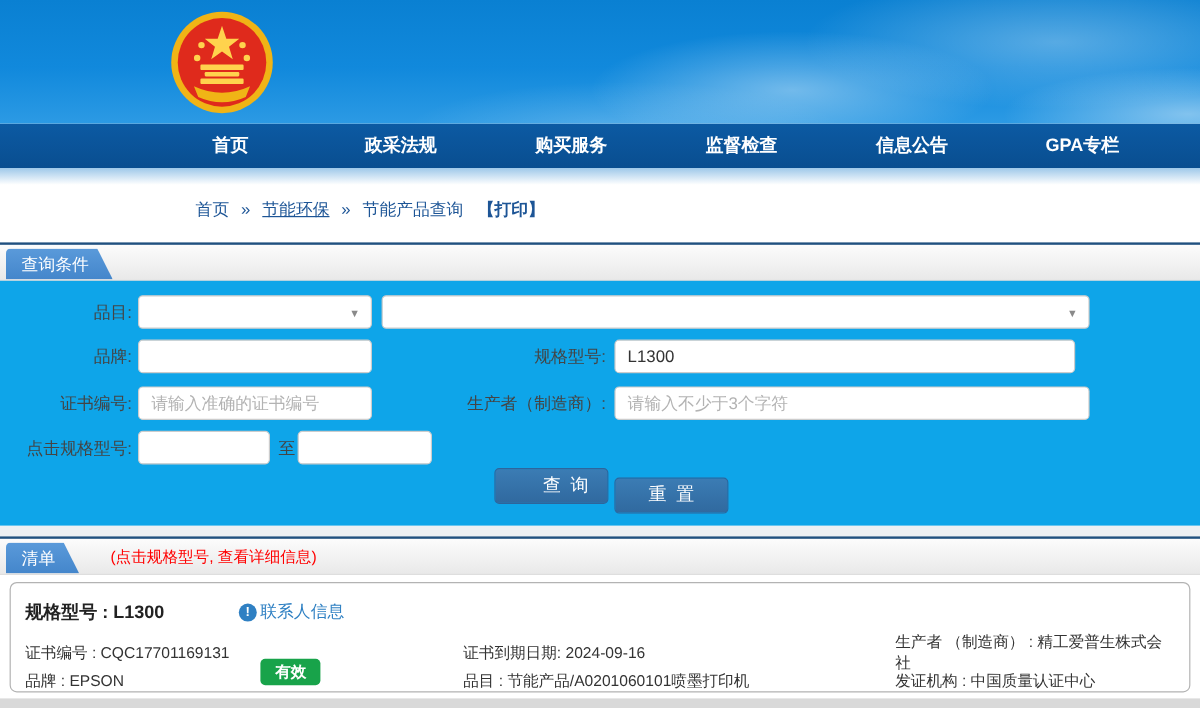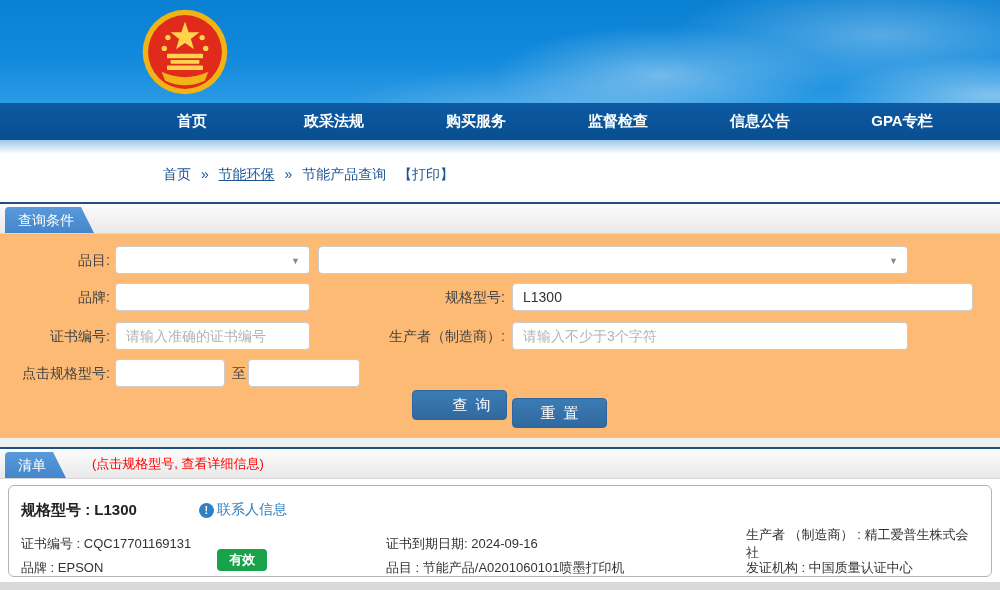--- a/index.html
+++ b/index.html
@@ -28,34 +28,34 @@
   .nav { height:37px; background:linear-gradient(180deg,#0c5aa3,#094e90); display:flex;
      align-items:center; padding-left:121px; }
   .nav-item { width:142px; text-align:center; color:#fff; font-size:15px; font-weight:bold;
      cursor:pointer; }
   .nav-fade { height:14px; background:linear-gradient(180deg,#9ec8e9,#ffffff); }
 
   
   .breadcrumb { height:48px; padding:12px 0 0 163px; font-size:14px; color:#1d5596; background:#fff; }
   .breadcrumb a { color:#1d5596; text-decoration:underline; cursor:pointer; }
   .breadcrumb .sep { margin:0 6px; }
-  .breadcrumb .print { margin-left:8px; cursor:pointer; }
+  .breadcrumb .print { margin-left:8px; cursor:pointer;font-weight:bold; }
 
   
   .section-bar { position:relative; height:32px; border-top:2px solid #20507f;
      background:linear-gradient(180deg,#fcfcfc,#e9e9e9); border-bottom:1px solid #d6d6d6;
      border-radius:0 0 0 0; display:flex; align-items:center; }
   .section-tab { position:absolute; left:5px; bottom:0; height:26px; line-height:26px;
      padding:0 20px 0 13px; background:linear-gradient(180deg,#5a9ada,#4486cb); color:#fff;
      font-size:14px; clip-path:polygon(0 0, calc(100% - 13px) 0, 100% 100%, 0 100%);
      border-top-left-radius:4px; cursor:pointer; }
   .section-note { margin-left:92px; font-size:13px; color:#f00; }
 
   
-  .form-area { position:relative; height:204px; background:#fdba74; font-size:14px; color:#444; }
+  .form-area { position:relative; height:204px; background:#0ea5e9; font-size:14px; color:#444; }
   .frow { position:absolute; left:0; right:0; height:28px; }
   .flabel { position:absolute; line-height:28px; text-align:right; }
   .lab-l { left:0; width:110px; }
   .lab-r { left:320px; width:185px; }
   .tinput, .tselect { position:absolute; height:28px; border:1px solid #ccc; border-radius:4px;
      background:#fff; font-size:14px; color:#333; padding:0 24px 0 10px;
      font-family:"Liberation Sans","DejaVu Sans",sans-serif; }
   .tinput { padding-right:10px; }
   .tinput::placeholder { color:#b3b3b3; }
   .tselect { cursor:pointer; }
@@ -137,21 +137,21 @@
     </div>
     <div class="tselect" style="left:318px; width:590px;">
       <span class="arrow">▼</span>
     </div>
   </div>
 
   <div class="frow" style="top:49px;">
     <div class="flabel lab-l">品牌:</div>
     <input class="tinput" style="left: 115px; width: 195px;">
     <div class="flabel lab-r">规格型号:</div>
-    <input class="tinput" style="left: 512px; width: 461px;" value="L1300">
+    <input class="tinput" style="left: 512px; width: 384px;" value="L1300">
   </div>
 
   <div class="frow" style="top:88px;">
     <div class="flabel lab-l">证书编号:</div>
     <input class="tinput" style="left: 115px; width: 195px;" placeholder="请输入准确的证书编号">
     <div class="flabel lab-r">生产者（制造商）:</div>
     <input class="tinput" style="left: 512px; width: 396px;" placeholder="请输入不少于3个字符">
   </div>
 
   <div class="frow" style="top:125px;">

